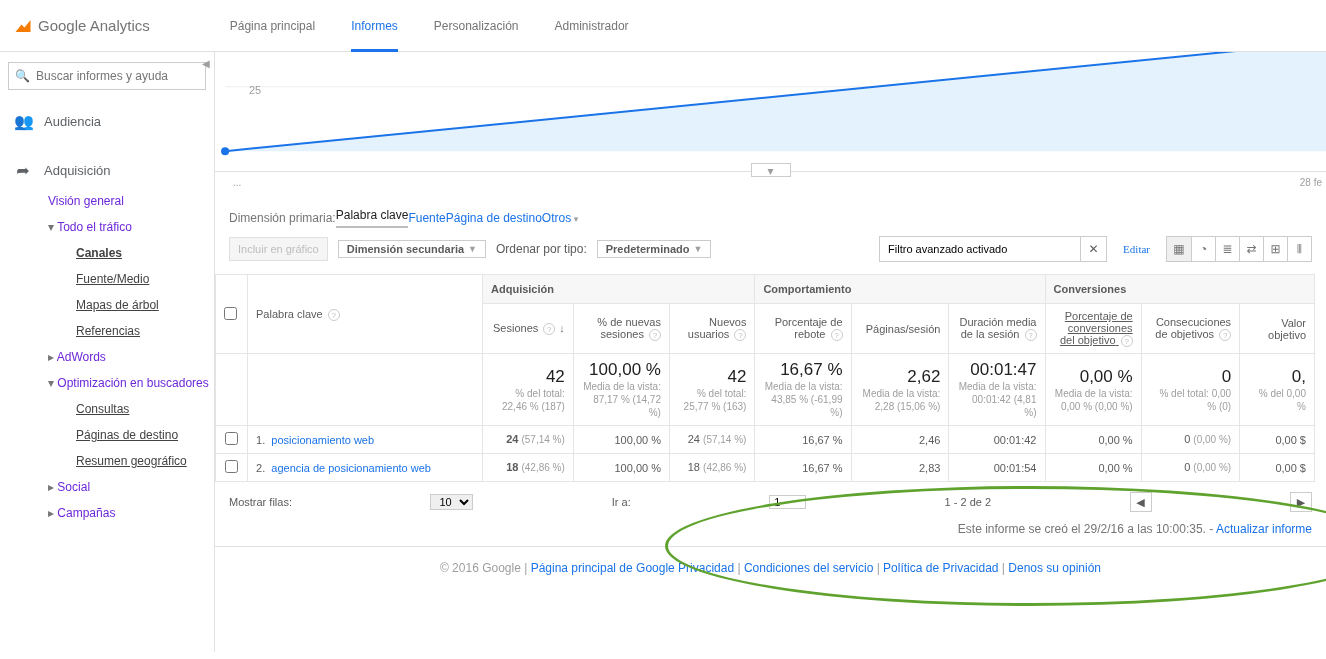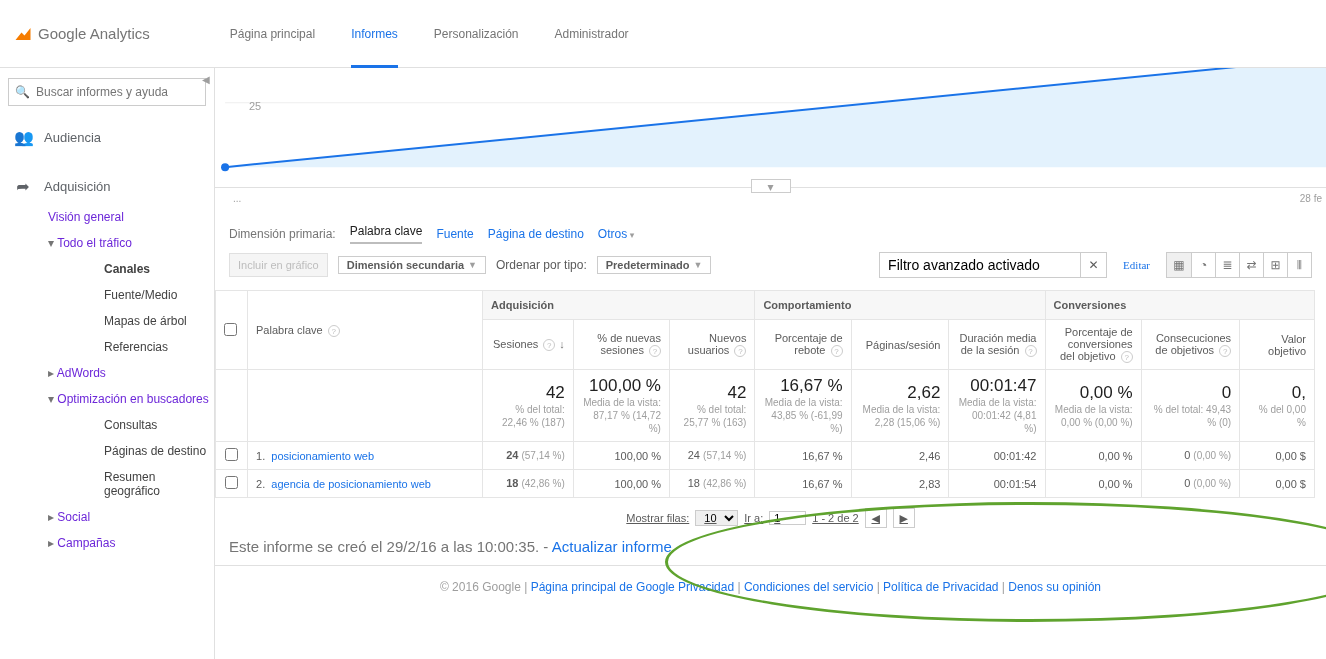--- a/index.html
+++ b/index.html
@@ -1,20 +1,20 @@
 <!DOCTYPE html>
 <html><head>
 <meta charset="utf-8">
 <style>
 * { box-sizing: border-box; margin: 0; padding: 0; }
 body { font-family: Arial, Helvetica, sans-serif; font-size: 12px; color: #5b5b5b; background: #fff; width: 1326px; }
 a { color: #1a73e8; text-decoration: none; }
 
 
-.topbar { display: flex; align-items: center; border-bottom: 1px solid #e0e0e0; height: 68px; padding: 0 14px; }
+.topbar { display: flex; align-items: center; border-bottom: 1px solid #e0e0e0; height: 52px; padding: 0 14px; }
 .logo { display: flex; align-items: center; gap: 6px; margin-right: 80px; }
 .logo-icon { width: 18px; height: 18px; }
 .logo-text { font-size: 15px; color: #757575; }
 .topnav { display: flex; gap: 36px; align-items: center; height: 100%; }
 .topnav-item { color: #757575; height: 100%; display: flex; align-items: center; position: relative; }
 .topnav-item.active { color: #1a73e8; }
 .topnav-item.active::after { content: ''; position: absolute; bottom: -1px; left: 0; right: 0; height: 3px; background: #1a73e8; }
 
 
 .layout { display: flex; }
@@ -25,47 +25,47 @@
 .search-icon { color: #bdbdbd; margin-right: 6px; }
 
 .side-section { margin-top: 14px; }
 .side-heading { display: flex; align-items: center; gap: 12px; color: #5f6368; font-size: 13px; padding: 8px 14px; }
 .side-heading .icon { width: 18px; text-align:center; font-size: 16px; color: #5f6368; }
 
 .side-tree { list-style: none; }
 .side-tree li { font-size: 12px; color: #6d28d9; padding: 6px 0 6px 48px; }
 .side-tree li.collapsed::before { content: '▸ '; color: #757575; }
 .side-tree li.expanded::before { content: '▾ '; color: #757575; }
-.side-tree li.subsub { padding-left: 104px; color: #424242; }
+.side-tree li.subsub { padding-left: 76px; color: #424242; text-decoration: underline; }
 .side-tree li.subsub.bold { font-weight: bold; }
 
 .main { flex: 1; overflow-x: hidden; }
 
 
 .chart-area { position: relative; height: 120px; border-bottom: 1px solid #e0e0e0; }
 .chart-svg { width: 100%; height: 100%; }
 .chart-hint { position:absolute; top:32px; left:34px; font-size:11px; color:#9e9e9e;}
 .chart-xlabel-l { position:absolute; bottom: -14px; left: 4px; font-size: 10px; color:#9e9e9e;}
 .chart-xlabel-r { position:absolute; bottom: -14px; right: 4px; font-size: 10px; color:#9e9e9e;}
 .chart-pager { position:absolute; bottom:-6px; left:50%; transform:translateX(-50%); width:40px; height:14px; border:1px solid #ccc; background:#fff; text-align:center; color:#9e9e9e; }
 
 
-.dim-row { padding: 18px 14px 8px; font-size: 12px; color:#5b5b5b; display:flex; gap:14px; align-items:center;}
+.dim-row { padding: 18px 14px 8px; font-size: 12px; color:#5b5b5b; display:flex; align-items:center;}
 .dim-row .label { color: #757575; }
 .dim-row .active { color: #212121; border-bottom: 2px solid #bdbdbd; padding-bottom: 4px;}
 .dim-row .link { color:#1a73e8; }
 .dim-row .caret::after { content:' ▾'; color:#9e9e9e; font-size:9px;}
 
 .filters-row { padding: 0 14px 12px; display:flex; align-items:center; gap:10px; }
 .fake-disabled { border:1px solid #e0e0e0; background:#f5f5f5; color:#bdbdbd; padding:5px 8px; font-size:11px;}
 .dd { border:1px solid #ccc; padding:2px 8px; font-size:11px; display:flex; align-items:center; gap:4px;font-weight:bold; }
 .dd .caret { color:#9e9e9e; font-size:9px;}
 .grow { flex:1; }
 .adv-filter { display:flex; align-items:center; border:1px solid #ccc; height:26px; }
-.adv-filter input { border:none; outline:none; padding: 0 8px; font-size:14px; width:200px;}
+.adv-filter input { border:none; outline:none; padding: 0 8px; font-size:11px; width:200px;}
 .adv-filter .x { border-left:1px solid #ccc; width:26px; height:100%; display:flex; align-items:center; justify-content:center; color:#5b5b5b; cursor:pointer;}
 .edit-link { color:#1a73e8; font-size:11px; margin:0 6px;font-family:Liberation Serif, serif;}
 .view-btns { display:flex; border:1px solid #ccc; }
 .view-btns .vb { width:24px; height:24px; border-left:1px solid #ccc; display:flex; align-items:center; justify-content:center; color:#757575;}
 .view-btns .vb:first-child{border-left:none;}
 .view-btns .vb.active { background:#f0f0f0;}
 
 
 .table-wrap { overflow-x:auto; }
 table.report { border-collapse: collapse; width: 1100px; font-size:11px; }
@@ -78,25 +78,25 @@
 .big { font-size:17px; color:#212121; display:block; }
 .sub { color:#9e9e9e; font-size:10px; line-height:1.3;}
 .help { display:inline-block; width:12px; height:12px; border:1px solid #ccc; border-radius:50%; color:#bdbdbd; font-size:8px; text-align:center; line-height:12px; margin-left:2px;}
 .kw { color:#1a73e8; }
 .sort-arrow { color:#757575; font-size:11px; margin-left:4px;}
 
 
 .annot-ellipse { position:absolute; border:3px solid #5fa32e; border-radius:50%; pointer-events:none; width:730px; height:120px; left:450px; top:434px; z-index:50;}
 
 
-.pager { display:flex; justify-content:center; align-items:center; gap:6px; padding:10px 14px; font-size:11px; color:#5b5b5b;text-decoration:underline;}
+.pager { display:flex; justify-content:space-between; align-items:center; gap:6px; padding:10px 14px; font-size:11px; color:#5b5b5b;}
 .pager select, .pager input { border:1px solid #ccc; padding:0 4px; font-size:11px;}
 .pager .btn { border:1px solid #ccc; width:22px; height:20px; display:flex; align-items:center; justify-content:center;}
 
-.timestamp-row { padding: 0 14px 10px; font-size:15px; color:#757575;}
+.timestamp-row { text-align:right; padding: 0 14px 10px; font-size:12px; color:#757575;}
 
 
 .footer { border-top:1px solid #e0e0e0; text-align:center; padding:14px; font-size:12px; color:#9e9e9e;}
 .footer a { color:#1a73e8; }
 </style>
 </head>
 <body>
 
 <div class="topbar">
   <div class="logo">
@@ -213,37 +213,37 @@
           <th class="group" colspan="3">Comportamiento</th>
           <th class="group" colspan="3">Conversiones</th>
         </tr>
         <tr>
           <th class="right" style="width:85px;"><span>Sesiones</span> <span class="help">?</span><span class="sort-arrow">↓</span></th>
           <th class="right" style="width:90px;"><span>% de nuevas sesiones</span> <span class="help">?</span></th>
           <th class="right" style="width:80px;"><span>Nuevos usuarios</span> <span class="help">?</span></th>
           <th class="right" style="width:90px;"><span>Porcentaje de rebote</span> <span class="help">?</span></th>
           <th class="right" style="width:90px;"><span>Páginas/sesión</span></th>
           <th class="right" style="width:90px;"><span>Duración media de la sesión</span> <span class="help">?</span></th>
-          <th class="right" style="width:90px;"><span>Porcentaje de conversiones del objetivo</span> <span class="help">?</span></th>
+          <th class="right" style="width:90px;text-decoration:underline;"><span>Porcentaje de conversiones del objetivo</span> <span class="help">?</span></th>
           <th class="right" style="width:90px;"><span>Consecuciones de objetivos</span> <span class="help">?</span></th>
           <th class="right" style="width:70px;"><span>Valor objetivo</span></th>
         </tr>
       </thead>
       <tbody>
         <tr>
           <td></td>
               <td></td>
           <td class="right"><span class="big">42</span><span class="sub">% del total: 22,46 % (187)</span></td>
           <td class="right"><span class="big">100,00 %</span><span class="sub">Media de la vista: 87,17 % (14,72 %)</span></td>
           <td class="right"><span class="big">42</span><span class="sub">% del total: 25,77 % (163)</span></td>
           <td class="right"><span class="big">16,67 %</span><span class="sub">Media de la vista: 43,85 % (-61,99 %)</span></td>
           <td class="right"><span class="big">2,62</span><span class="sub">Media de la vista: 2,28 (15,06 %)</span></td>
           <td class="right"><span class="big">00:01:47</span><span class="sub">Media de la vista: 00:01:42 (4,81 %)</span></td>
           <td class="right"><span class="big">0,00 %</span><span class="sub">Media de la vista: 0,00 % (0,00 %)</span></td>
-          <td class="right"><span class="big">0</span><span class="sub">% del total: 49,43 % (0)</span></td>
+          <td class="right"><span class="big">0</span><span class="sub">% del total: 0,00 % (0)</span></td>
           <td class="right"><span class="big">0,</span><span class="sub">% del 0,00 %</span></td>
         </tr>
         <tr>
           <td class="col-check"><input type="checkbox" style=""></td>
           <td><span class="col-idx">1.</span> &nbsp;<a href="#" class="kw">posicionamiento web</a></td>
           <td class="right"><b>24</b> <span class="sub">(57,14 %)</span></td>
           <td class="right">100,00 %</td>
           <td class="right"><span>24</span> <span class="sub">(57,14 %)</span></td>
           <td class="right">16,67 %</td>
           <td class="right">2,46</td>

